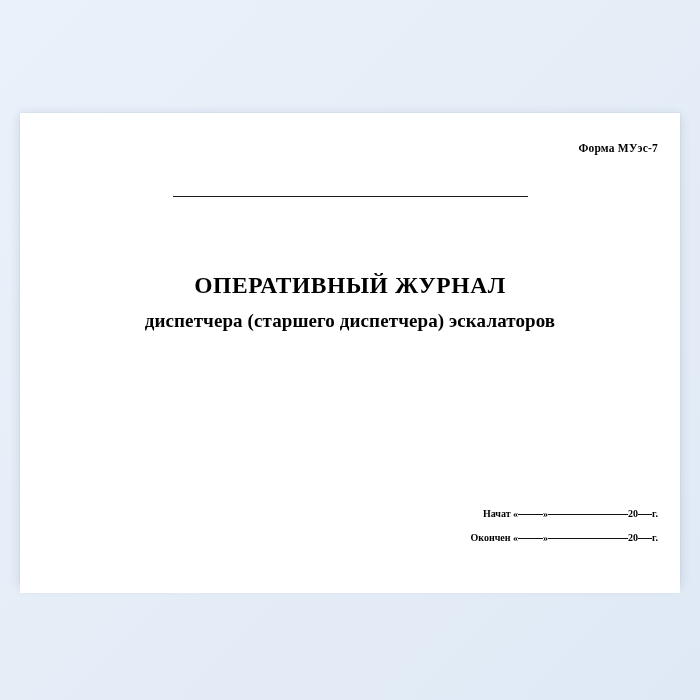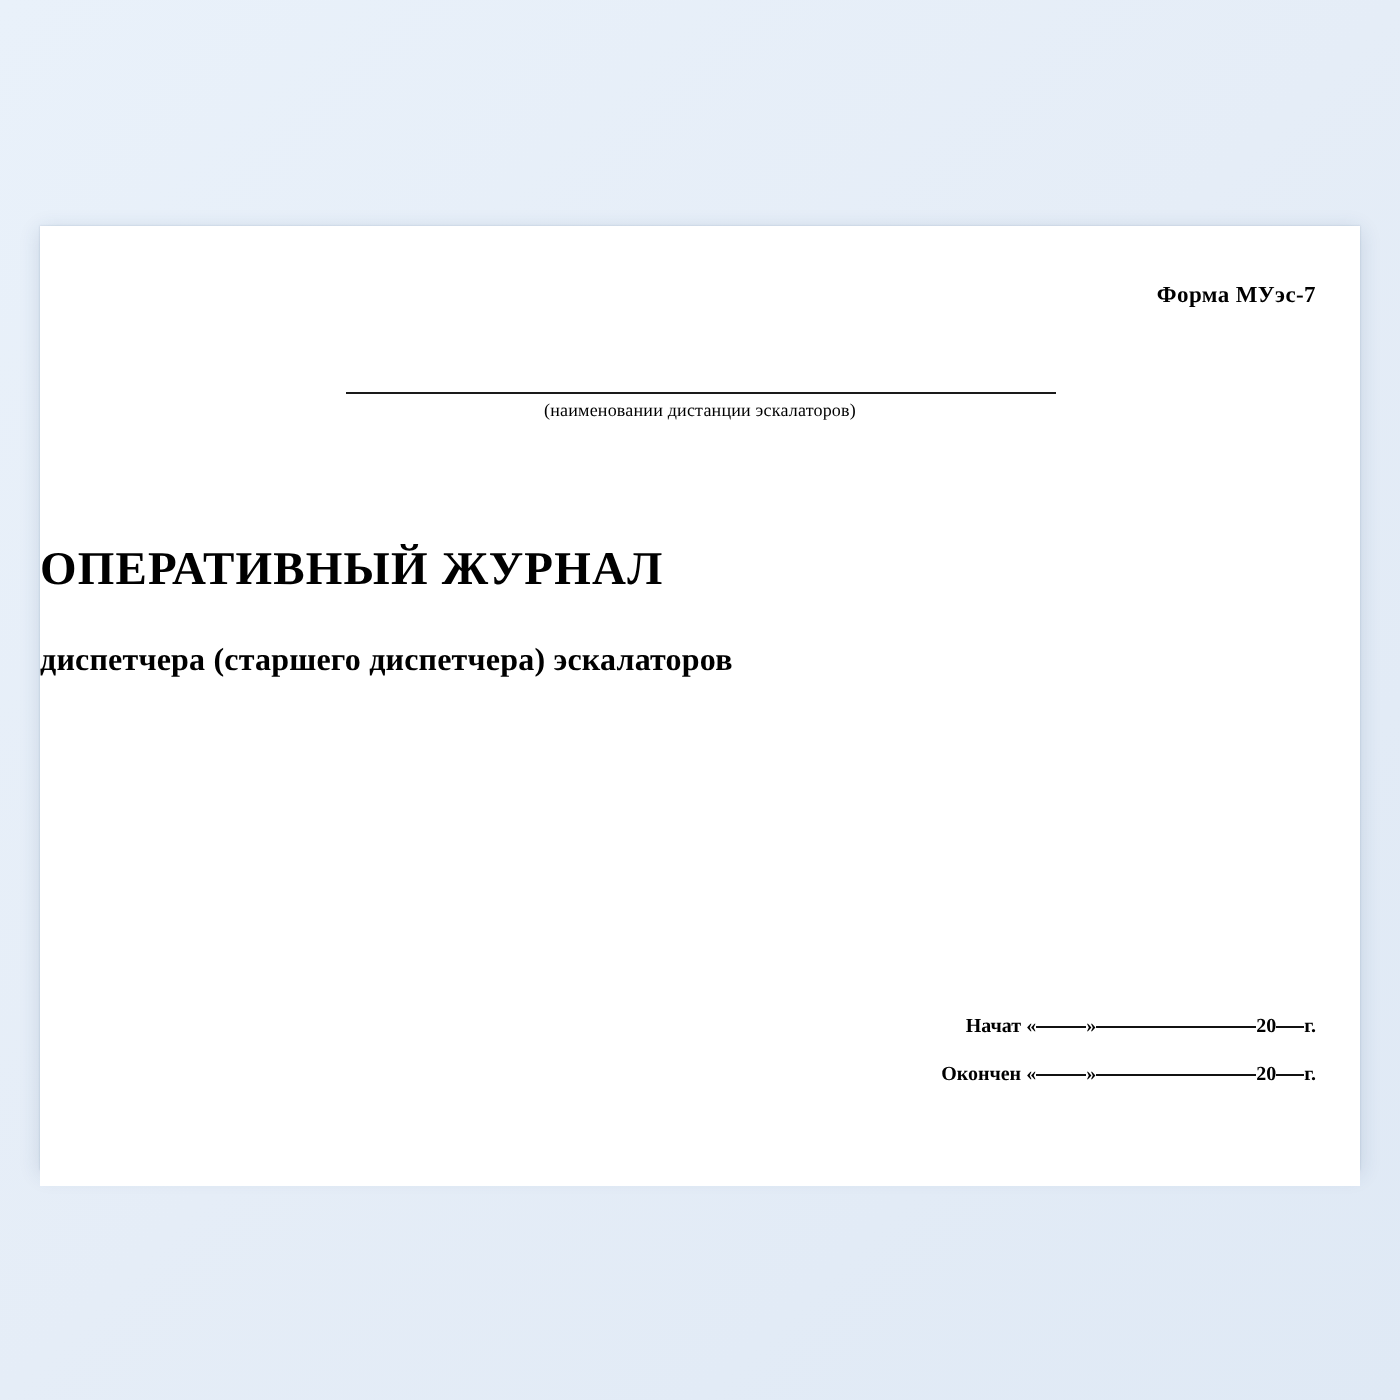--- a/index.html
+++ b/index.html
@@ -66,32 +66,32 @@
     margin-top: 3px;
     font-size: 9px;
     color: #000;
     letter-spacing: 0.1px;
   }
   .title-block {
     position: absolute;
     left: 0;
     right: 0;
     top: 160px;
-    text-align: left;
+    text-align: center;
   }
   .title-main {
     font-size: 23.5px;
     font-weight: bold;
     letter-spacing: 0.6px;
     color: #000;
     line-height: 1.1;
   }
   .title-sub {
-    margin-top: 22px;
-    font-size: 16px;
+    margin-top: 11px;
+    font-size: 19px;
     font-weight: bold;
     color: #000;
     letter-spacing: 0.1px;
     line-height: 1.2;
   }
   .dates-block {
     position: absolute;
     right: 22px;
     bottom: 38px;
     text-align: right;
@@ -126,21 +126,20 @@
 
 <div id="stage">
 
   <div class="page-shadow">
     <div class="page">
 
       <div class="form-code">Форма МУэс-7</div>
 
       <div class="station-block">
         <span class="station-rule"></span>
-        <span class="station-caption">(наименовании дистанции эскалаторов)</span>
       </div>
 
       <div class="title-block">
         <div class="title-main">ОПЕРАТИВНЫЙ ЖУРНАЛ</div>
         <div class="title-sub">диспетчера (старшего диспетчера) эскалаторов</div>
       </div>
 
       <div class="dates-block">
 
         <div class="date-row">

